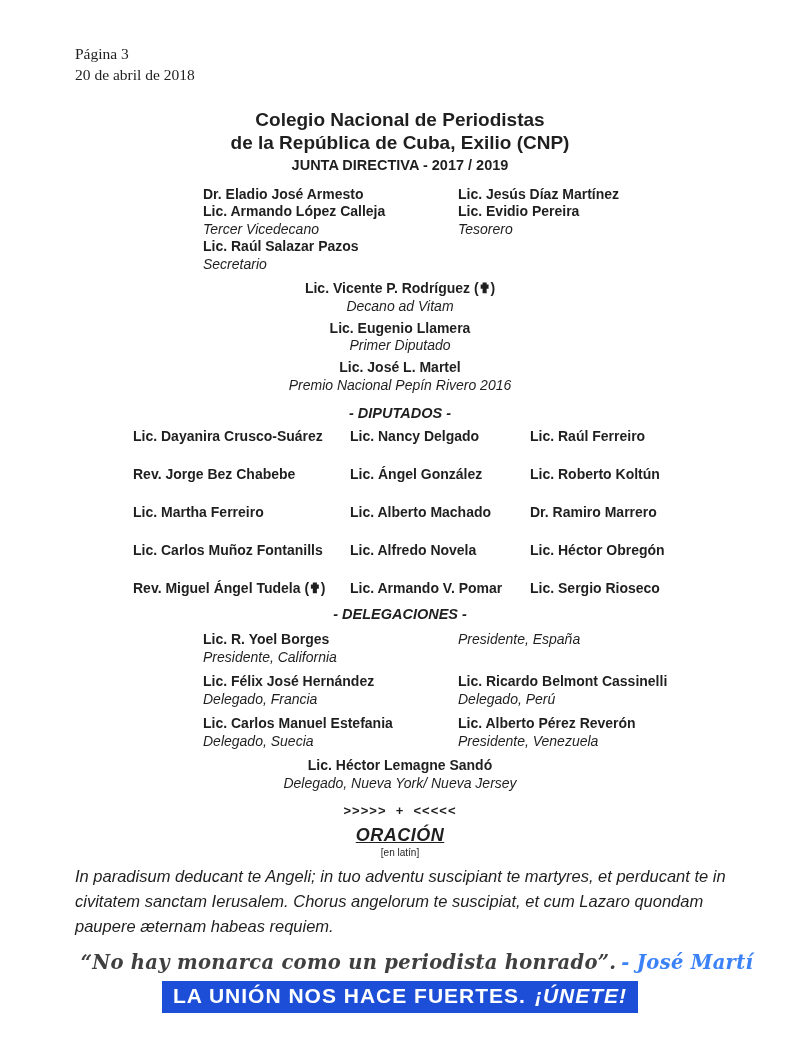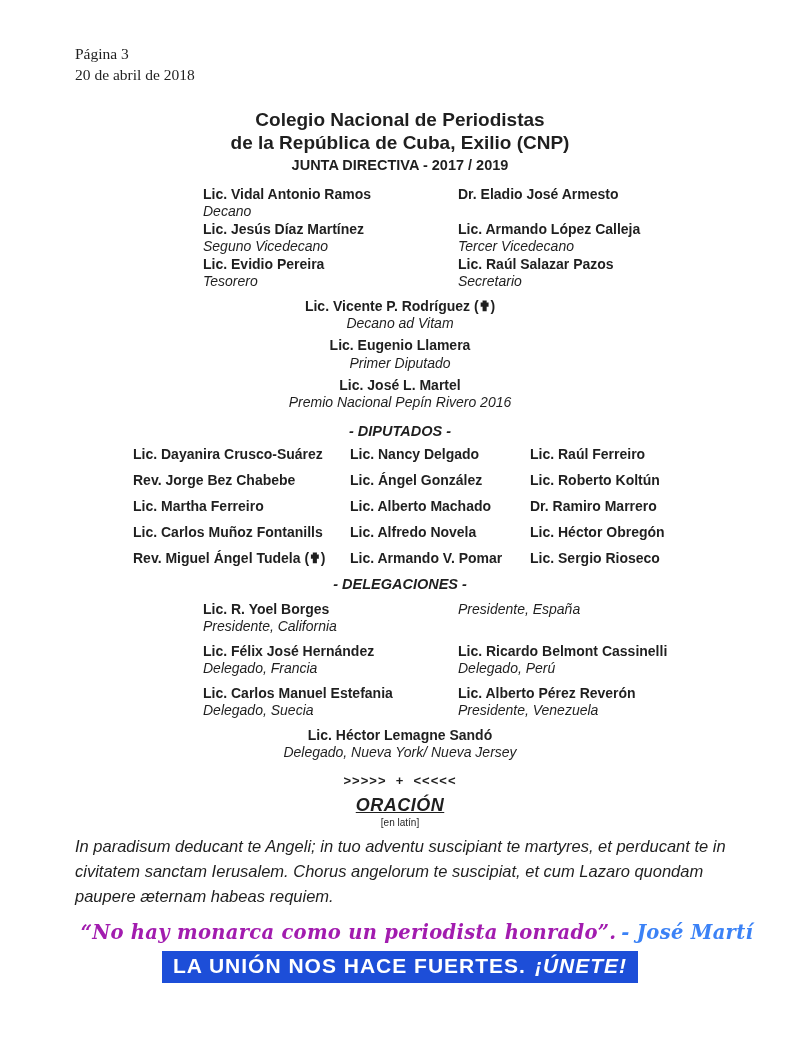--- a/index.html
+++ b/index.html
@@ -19,21 +19,21 @@
   .name{ font-weight:bold;font-size:14px;line-height:17.5px; }
   .role{ font-style:italic;font-size:14px;line-height:17.5px; }
 
   .centered-entries{ text-align:center;margin-top:7px; }
   .centered-entries .entry{ margin-top:4.5px; }
 
   .section-heading{ text-align:center;font-weight:bold;font-style:italic;font-size:14.5px;margin-top:11px; }
 
   .diputados-grid{
     margin:8px 0 0 133px;display:grid;grid-template-columns:217px 180px auto;
-    row-gap:12px;font-weight:bold;font-size:14px;line-height:14px;
+    row-gap:24px;font-weight:bold;font-size:14px;line-height:14px;
   }
 
   .delegaciones-grid{ margin:9px 16px 0 203px;display:grid;grid-template-columns:255px auto;row-gap:7px; }
 
   .single-entry{ text-align:center;margin-top:7px; }
 
   .divider{ text-align:center;font-weight:bold;font-size:13px;margin-top:11px;white-space:pre;letter-spacing:1px; }
 
   .oracion-head{ text-align:center;margin-top:7px; }
   .oracion-title{
@@ -42,21 +42,21 @@
   }
   .oracion-note{ text-align:center;font-size:10px;line-height:13px; }
 
   .latin{ margin:5px 70px 0 75px;font-style:italic;font-size:16.5px;line-height:25px; }
 
   .quote-line{
     text-align:center;margin-top:12px;
     font-family:"DejaVu Serif", serif;
     font-weight:bold;font-style:italic;font-size:19.5px;letter-spacing:0.3px;
   }
-  .quote-text{ color:#a21caf;margin-left:34px; }
+  .quote-text{ color:#404040;margin-left:34px; }
   .quote-attr{ color:#3b82f6;margin-left:5px; }
 
   .banner-wrap{ text-align:center;margin-top:7px; }
   .banner{
     display:inline-block;background:#1d4ed8;color:#ffffff;
     font-weight:bold;font-size:21px;line-height:24px;
     padding:3px 11px 5px;letter-spacing:1px;
   }
   .banner .cta{ font-style:italic;margin-left:9px; }
 </style>
@@ -69,29 +69,24 @@
 </div>
 
 <div class="doc-title">
   <div>Colegio Nacional de Periodistas</div>
   <div>de la República de Cuba, Exilio (CNP)</div>
 </div>
 <div class="doc-subtitle">JUNTA DIRECTIVA - 2017 / 2019</div>
 
 <div class="officers">
   <div class="officer">
-    <div class="name">Lic. Vidal Antonio Ramos</div>
-    <div class="role">Decano</div>
-  </div>
-  <div class="officer">
     <div class="name">Dr. Eladio José Armesto</div>
   </div>
   <div class="officer">
     <div class="name">Lic. Jesús Díaz Martínez</div>
-    <div class="role">Seguno Vicedecano</div>
   </div>
   <div class="officer">
     <div class="name">Lic. Armando López Calleja</div>
     <div class="role">Tercer Vicedecano</div>
   </div>
   <div class="officer">
     <div class="name">Lic. Evidio Pereira</div>
     <div class="role">Tesorero</div>
   </div>
   <div class="officer">

